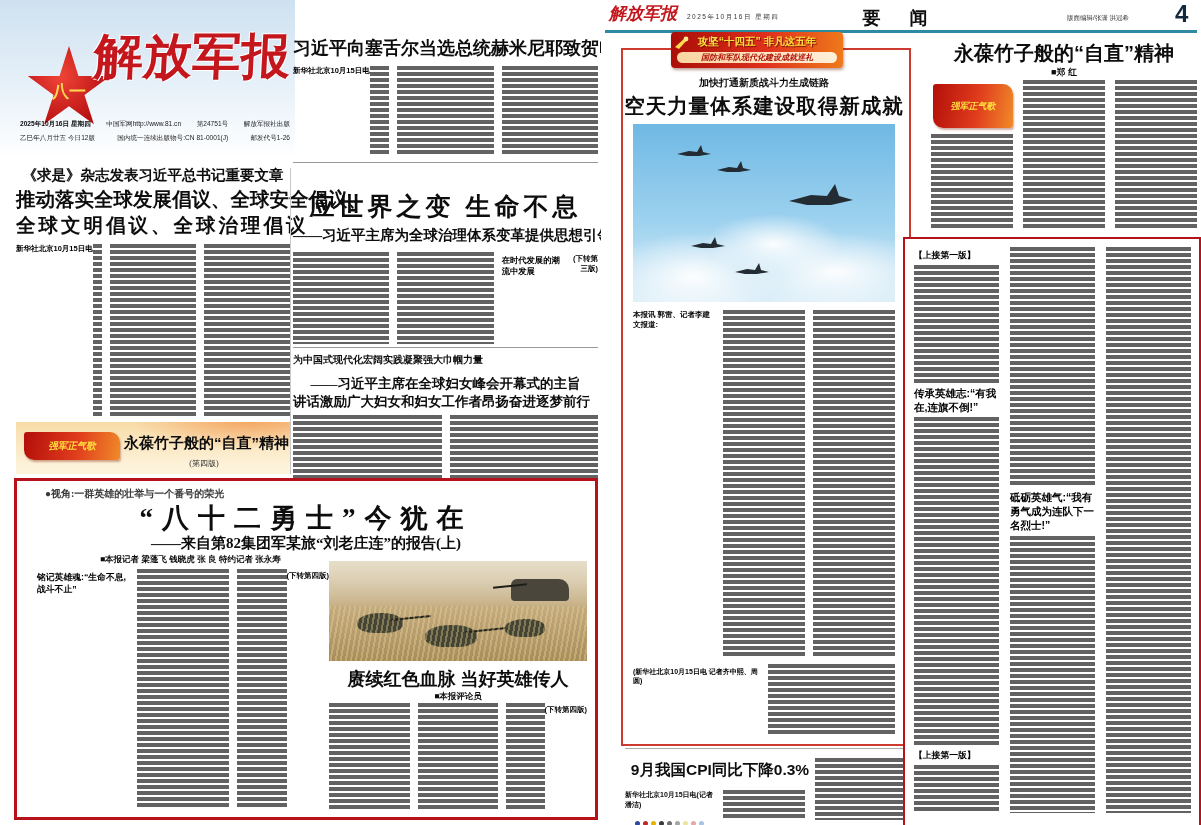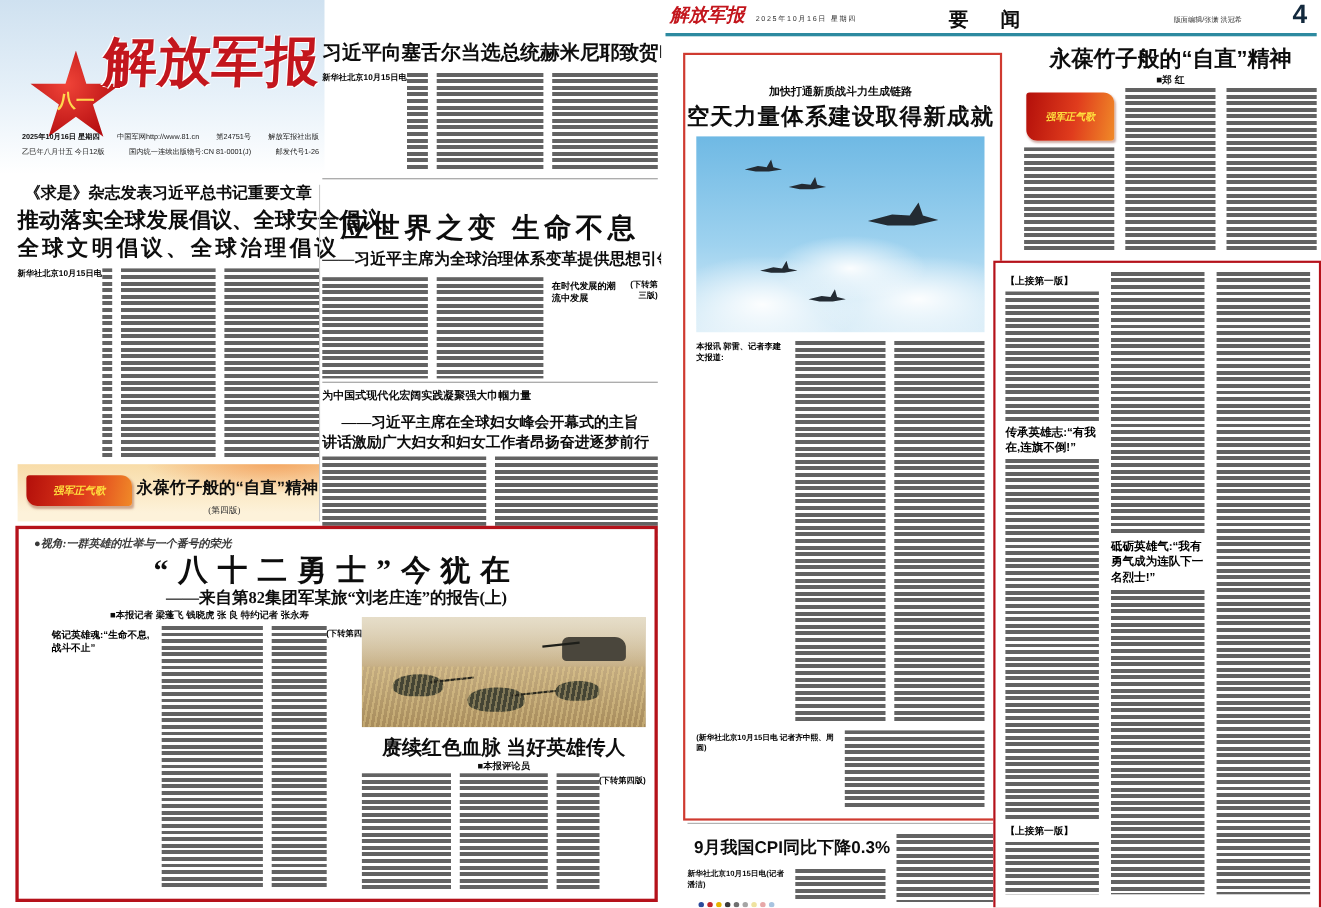--- a/index.html
+++ b/index.html
@@ -154,26 +154,26 @@
     </div>
 
     <div class="abs" id="banner">
       <div class="swoosh"></div>
       <div class="abs badge" style="left:8px;top:10px;width:96px;height:28px;font-size:9.5px;">强军正气歌</div>
       <div class="abs hl center" style="left:108px;top:12px;width:160px;font-size:15px;white-space:nowrap;">永葆竹子般的“自直”精神</div>
       <div class="abs center serif" style="left:108px;top:36px;width:160px;font-size:8px;color:#333;">(第四版)</div>
     </div>
 
     <div class="abs redbox" style="left:14px;top:478px;width:578px;height:336px;">
-      <div class="abs serif" style="left:14px;top:6px;font-size:10px;font-weight:bold;font-style:italic;color:#3a3a3a;">●视角:一群英雄的壮举与一个番号的荣光</div>
+      <div class="abs serif" style="left:28px;top:6px;font-size:10px;font-weight:bold;color:#3a3a3a;">●视角:一群英雄的壮举与一个番号的荣光</div>
       <div class="abs hl center serif" style="left:0;top:19px;width:100%;font-size:27px;letter-spacing:9px;white-space:nowrap;">“八十二勇士”今犹在</div>
       <div class="abs hl center serif" style="left:0;top:53px;width:100%;font-size:15px;white-space:nowrap;">——来自第82集团军某旅“刘老庄连”的报告(上)</div>
       <div class="abs hl center" style="left:0;top:73px;width:60%;font-size:8.5px;">■本报记者 梁蓬飞 钱晓虎 张 良  特约记者 张永寿</div>
 
-      <div class="abs cols" style="left:30px;top:88px;width:292px;height:238px;">
+      <div class="abs cols" style="left:20px;top:88px;width:292px;height:238px;">
         <div class="col">
           <div class="gk" style="height:158px;"></div>
           <div class="ch" style="font-size:8.8px;">铭记英雄魂:“生命不息,战斗不止”</div>
           <div class="gk" style="flex:1;"></div>
         </div>
         <div class="col">
             <div class="gk" style="flex:1;"></div>
           </div>
         <div class="col">
           <div class="gk" style="flex:1;"></div>
@@ -214,20 +214,28 @@
 
     <div class="abs serif" style="left:8px;top:2px;font-size:17px;font-weight:bold;font-style:italic;color:#c3161d;">解放军报</div>
     <div class="abs" style="left:86px;top:13px;font-size:6.5px;letter-spacing:1.5px;color:#333;">2025年10月16日 星期四</div>
     <div class="abs hl center" style="left:230px;top:6px;width:140px;font-size:18px;letter-spacing:12px;white-space:nowrap;">要  闻</div>
     <div class="abs" style="left:466px;top:14px;font-size:6.5px;color:#333;">版面编辑/张潇 洪冠希</div>
     <div class="abs hl" style="left:574px;top:0px;font-size:24px;color:#13293d;">4</div>
     <div class="abs" id="p4rule"></div>
 
     <div class="abs thinredbox" style="left:20px;top:48px;width:286px;height:694px;"></div>
 
+    <div class="abs" id="camp">
+      <svg class="abs" style="left:3px;top:4px;" width="16" height="16" viewBox="0 0 16 16">
+        <polygon points="1,11 11,2 13,4 5,13" fill="#ffd84d"></polygon>
+        <circle cx="12" cy="3" r="2.4" fill="#ffe78a"></circle>
+      </svg>
+      <div class="l1">攻坚“十四五”  非凡这五年</div>
+      <div class="l2">国防和军队现代化建设成就巡礼</div>
+    </div>
 
     <div class="abs hl center serif" style="left:20px;top:76px;width:286px;font-size:10px;white-space:nowrap;">加快打通新质战斗力生成链路</div>
     <div class="abs hl center" style="left:20px;top:92px;width:286px;font-size:20.5px;letter-spacing:1px;white-space:nowrap;">空天力量体系建设取得新成就</div>
 
     <div class="abs" id="photo4">
       <div class="cloud" style="left:-30px;bottom:-20px;width:180px;height:90px;"></div>
       <div class="cloud" style="right:-40px;bottom:-10px;width:200px;height:80px;"></div>
       <div class="cloud" style="left:70px;top:90px;width:140px;height:60px;"></div>
       <svg class="jet" style="left:44px;top:20px;" width="34" height="16" viewBox="0 0 34 16">
         <polygon points="0,10 12,7 20,8 24,1 26,8 34,10 22,12 10,12"></polygon>

